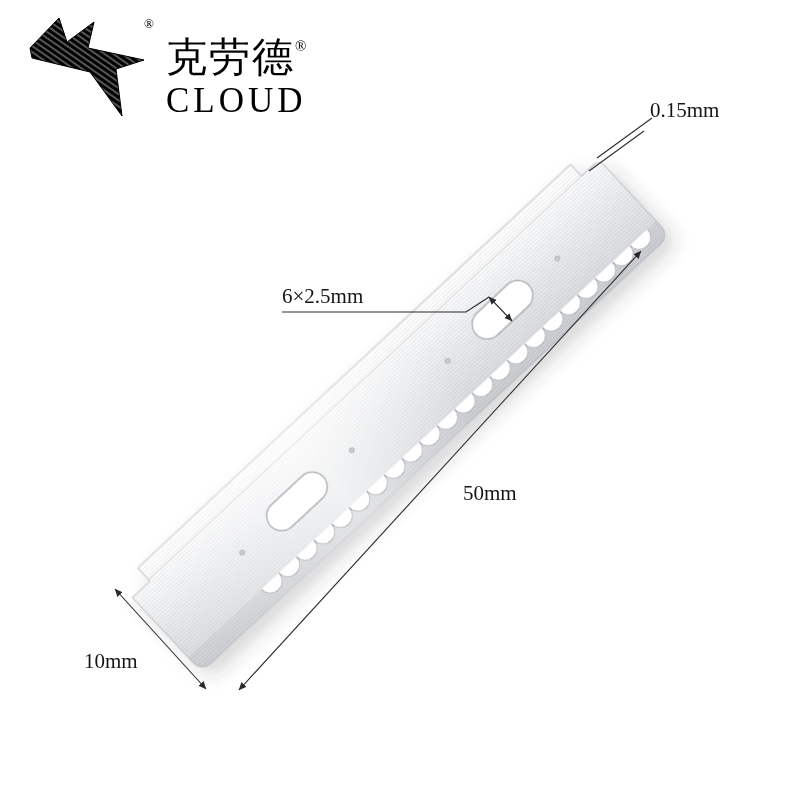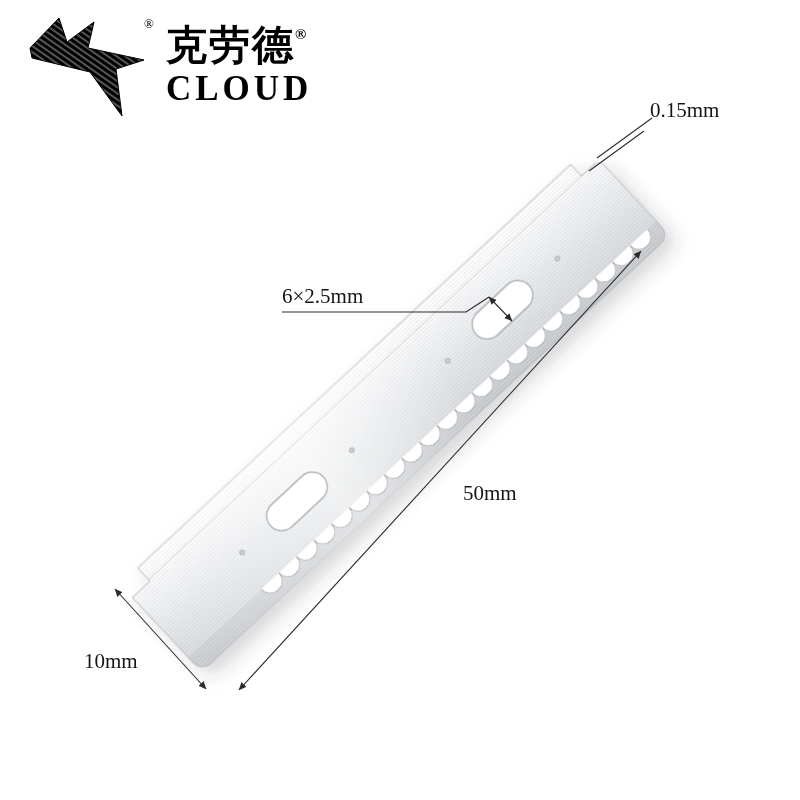--- a/index.html
+++ b/index.html
@@ -4,23 +4,23 @@
 <style>
   html,body{margin:0;padding:0;background:#ffffff;}
   .stage{position:relative;width:800px;height:800px;background:#ffffff;overflow:hidden;
          font-family:"Liberation Serif","DejaVu Serif",serif;}
   .figure{position:absolute;left:0;top:0;}
   
   .logo{position:absolute;left:26px;top:16px;display:flex;align-items:flex-start;color:#000;}
   .bird-wrap{position:relative;width:126px;height:104px;}
   .reg-top{position:absolute;left:118px;top:0px;font-size:13px;font-weight:400;}
   .brand-text{margin-left:14px;padding-top:8px;}
-  .brand-cn{font-size:41px;font-weight:700;line-height:1.05;letter-spacing:2px;}
+  .brand-cn{font-size:41px;font-weight:400;line-height:1.05;letter-spacing:2px;margin-top:12px;}
   .brand-cn .reg{font-size:15px;vertical-align:20px;letter-spacing:0;}
-  .brand-en{font-size:35px;font-weight:700;letter-spacing:4px;margin-top:2px;text-align:right;}
+  .brand-en{font-size:35px;font-weight:400;letter-spacing:4px;margin-top:2px;text-align:right;}
   
   .dims text{font-size:21px;fill:#151515;}
   .dims line,.dims polyline{stroke:#2b2b2b;stroke-width:1.1;fill:none;}
 </style>
 </head>
 <body>
 
 <div class="stage">
 
   <div class="logo">

